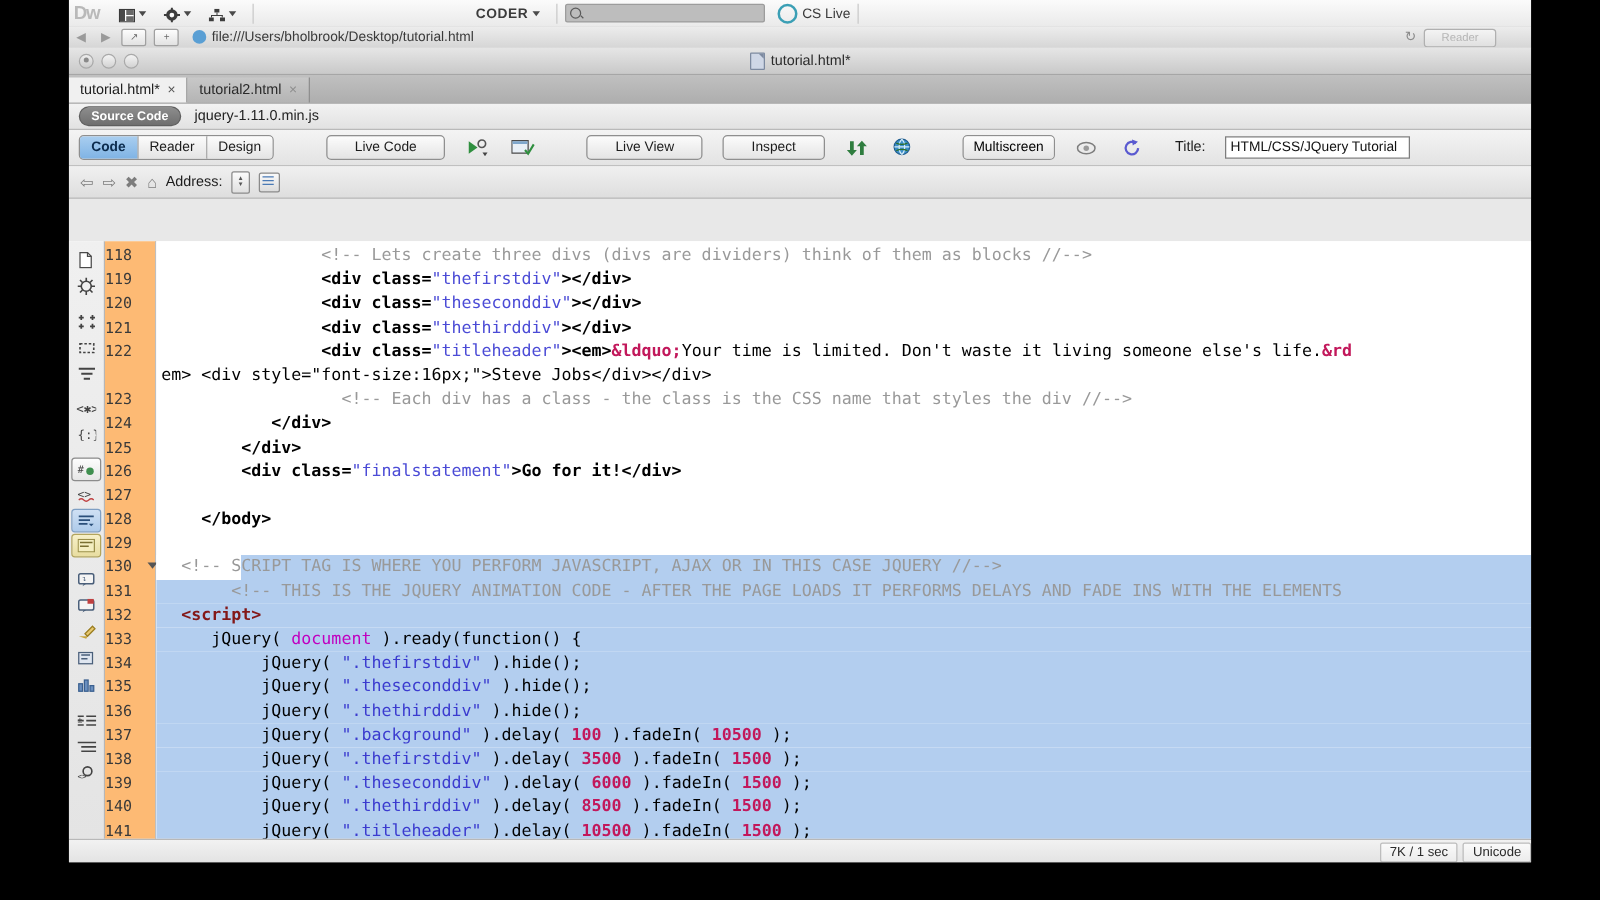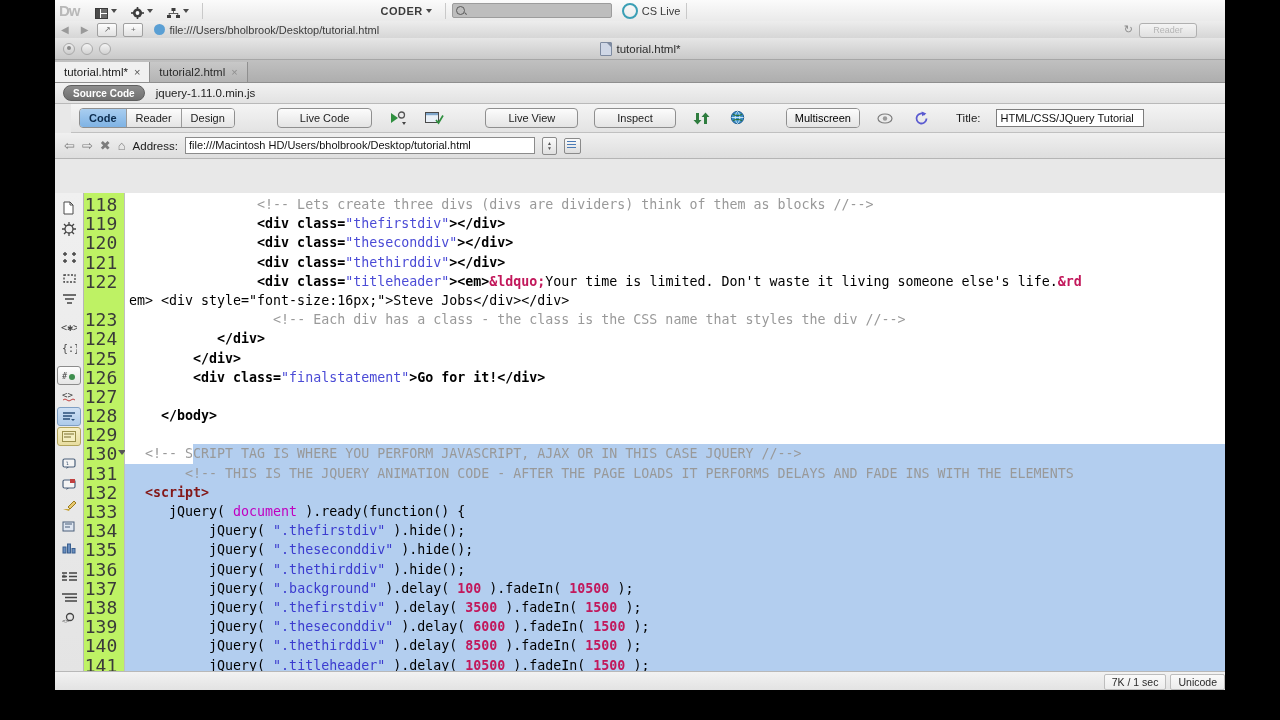--- a/index.html
+++ b/index.html
@@ -76,21 +76,21 @@
   .tab.inactive .tab-x{color:#8d8d8d;}
   .tabrest{flex:1;background:linear-gradient(#c0c0c0,#aeaeae);}
 
   .srcbar{height:20px;background:linear-gradient(#f2f2f2,#e2e2e2);display:flex;align-items:center;
     padding-left:8px;gap:11px;border-bottom:1px solid #b9b9b9;}
   .srcpill{background:linear-gradient(#8d8d8d,#6f6f6f);color:#fff;font-size:10px;font-weight:bold;
     padding:1.5px 9px;border-radius:9px;border:1px solid #5f5f5f;}
   .srcjs{font-size:11.5px;color:#222;}
 
   .tbar{height:28px;background:linear-gradient(#f4f4f4,#e3e3e3);display:flex;align-items:center;
-    padding-left:8px;gap:16px;border-bottom:1px solid #c0c0c0;margin-left:16px;}
+    padding-left:8px;gap:16px;border-bottom:1px solid #c0c0c0;}
   .segs{display:flex;border:1px solid #8f8f8f;border-radius:4px;overflow:hidden;height:18px;}
   .seg{font-size:11px;padding:0 9px;line-height:18px;background:linear-gradient(#fcfcfc,#e4e4e4);
     border-right:1px solid #9a9a9a;color:#1c1c1c;}
   .seg:last-child{border-right:none;}
   .seg.on{background:linear-gradient(#a9cef0,#7fb3e4);color:#0b2b4d;font-weight:bold;}
   .pbtn{font-size:11px;height:18px;line-height:18px;padding:0 22px;border:1px solid #8f8f8f;
     border-radius:4px;background:linear-gradient(#fcfcfc,#e4e4e4);color:#1c1c1c;}
   .tico{width:20px;height:18px;display:flex;align-items:center;justify-content:center;font-size:12px;}
   .mscreen{display:flex;border:1px solid #8f8f8f;border-radius:4px;height:18px;overflow:hidden;align-items:center;flex-direction:column;}
   .mscreen .lbl{font-size:11px;padding:0 8px;line-height:18px;background:linear-gradient(#fcfcfc,#e4e4e4);}
@@ -118,22 +118,22 @@
   .editor{position:absolute;left:0;top:155px;width:1170px;height:478px;background:#fff;display:flex;}
   .codingbar{width:28px;background:linear-gradient(#f0f0f0,#e4e4e4);border-right:1px solid #b6b6b6;
     padding-top:5px;display:flex;flex-direction:column;align-items:center;}
   .cbi{width:22px;height:20px;display:flex;align-items:center;justify-content:center;
     font-size:12px;color:#4a4a4a;margin-bottom:1px;}
   .cbi.boxed{border:1px solid #8c8c8c;border-radius:3px;background:linear-gradient(#fdfdfd,#e6e6e6);height:17px;}
   .cbi.sel{background:linear-gradient(#cfe0f4,#aecbea);border:1px solid #7e9fc4;border-radius:3px;height:17px;}
   .cbi.gold{background:linear-gradient(#f7f0c8,#e8dda0);border:1px solid #b3a55c;border-radius:3px;height:17px;}
   .cbgap{height:7px;}
 
-  .gutter{width:40px;background:#bef264;border-right:1px solid #bfbfbf;position:relative;
-    font-family:"DejaVu Sans Mono",monospace;font-size:18px;color:#3a3a3a;text-align:center;
+  .gutter{width:40px;background:#fdba74;border-right:1px solid #bfbfbf;position:relative;
+    font-family:"DejaVu Sans Mono",monospace;font-size:12px;color:#3a3a3a;text-align:left;
     padding-top:2px;}
   .gline{height:19.2px;line-height:19.2px;padding-right:6px;position:relative;white-space:nowrap;}
   .gline .tri{position:absolute;right:-2px;top:6px;width:0;height:0;
     border-left:4px solid transparent;border-right:4px solid transparent;border-top:5px solid #555;}
 
   .codearea{flex:1;position:relative;overflow:hidden;background:#fff;
     font-family:"DejaVu Sans Mono",monospace;font-size:13.3px;padding-top:2px;}
   .cline{height:19.2px;line-height:19.2px;white-space:pre;color:#000;padding-left:4px;}
   .cline.hl{background:#b3ceef;}
   .cline.hl-partial{background:linear-gradient(to right,#fff 0,#fff 68px,#b3ceef 68px);}
@@ -338,21 +338,20 @@
         <span class="tlabel">Title:</span>
         <input class="tinput" type="text" value="HTML/CSS/JQuery Tutorial" style="">
       </div>
 
       <div class="addrbar">
         <span class="abico">⇦</span>
         <span class="abico">⇨</span>
         <span class="abico">✖</span>
         <span class="abico">⌂</span>
         <span class="ablabel">Address:</span>
-        <input class="abinput" type="text" value="file:///Macintosh HD/Users/bholbrook/Desktop/tutorial.html" style="">
         <span class="stepper">
             <span>▲</span>
             <span>▼</span>
           </span>
         <span class="gridic"></span>
       </div>
 
       <div class="editor">
 
         <div class="codingbar">

